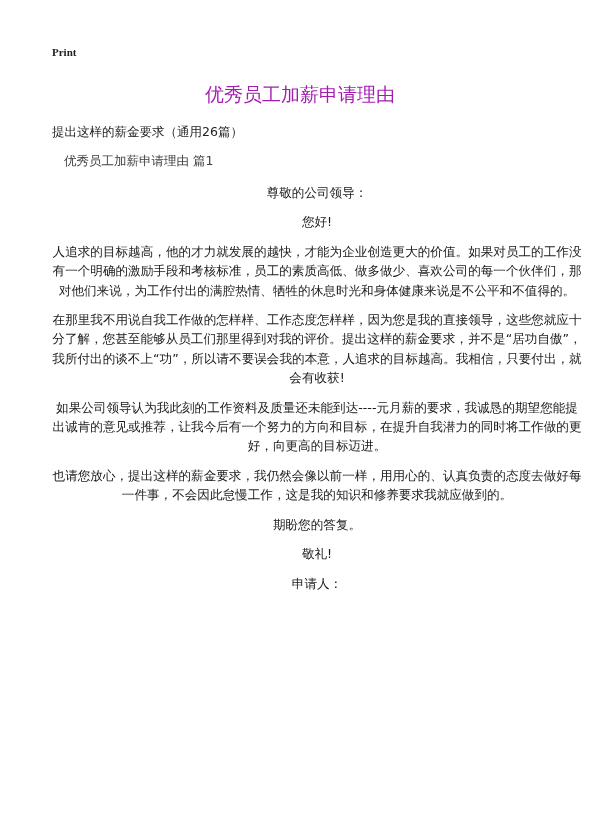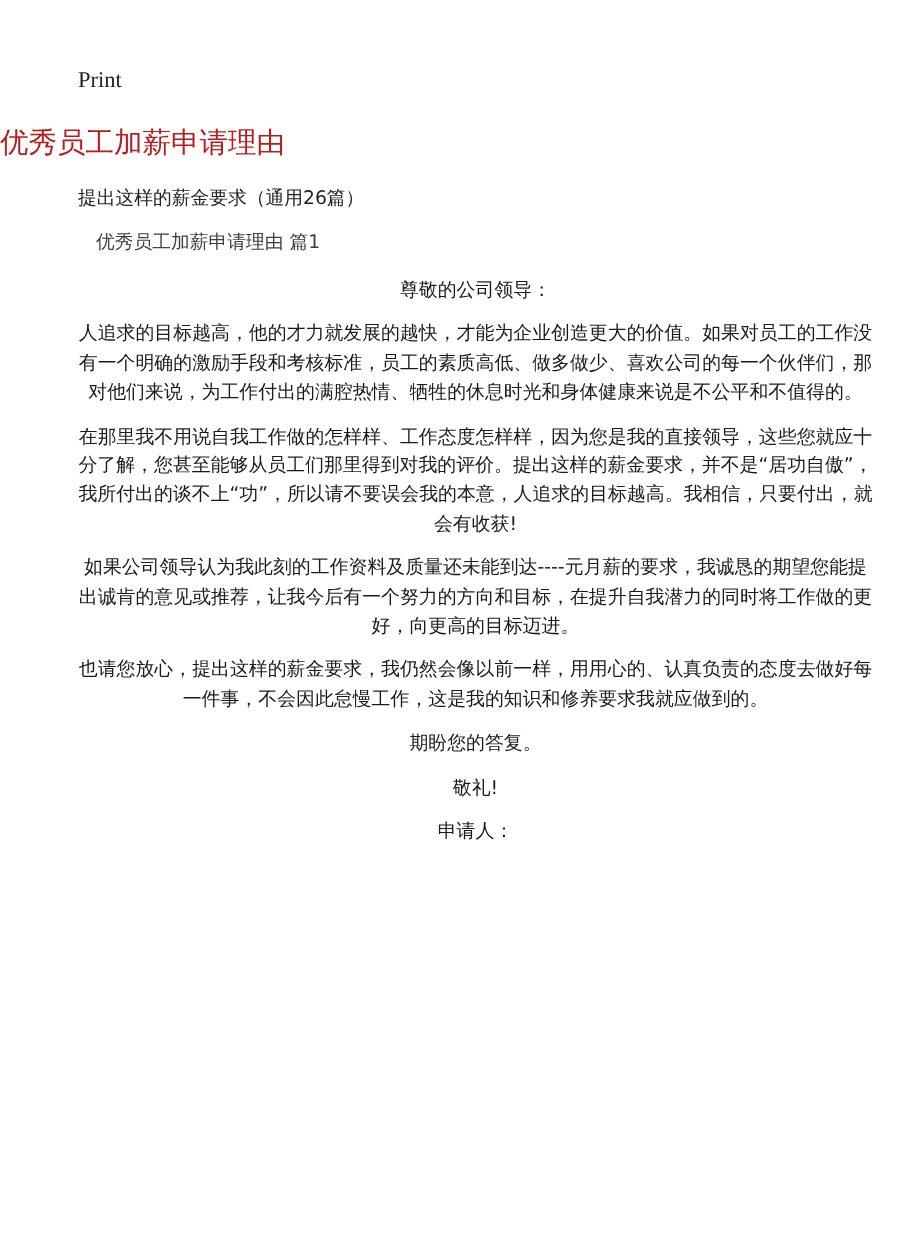--- a/index.html
+++ b/index.html
@@ -1,34 +1,35 @@
 <!DOCTYPE html>
 <html><head>
 <meta charset="utf-8">
 <style>
   html, body { margin: 0; padding: 0; background: #ffffff; }
   body { width: 600px; height: 828px; overflow: hidden; position: relative;
          font-family: "DejaVu Sans", "Liberation Sans", sans-serif; color: #111; }
-  .print { position: absolute; left: 52px; top: 46px; font-family: "Liberation Serif", serif; font-size: 15px; color: #222; }
-  .title { position: absolute; left: 0; width: 600px; top: 82px; font-size: 19px; color: #b91c1c; font-family: Liberation Mono, monospace; }
+  .print { position: absolute; left: 52px; top: 46px; font-family: "Liberation Serif", serif; font-size: 11px; color: #222; font-weight: bold; }
+  .title { position: absolute; left: 0; width: 600px; top: 82px; text-align: center; font-size: 19px; color: #a21caf; font-family: Liberation Mono, monospace; }
   .subtitle { position: absolute; left: 52px; top: 124px; font-size: 12.5px; color: #222; }
   .section-head { position: absolute; left: 64px; top: 153px; font-size: 12.5px; font-weight: normal; color: #404040; }
   .content { position: absolute; left: 52px; top: 183px; width: 530px; font-size: 12.6px; line-height: 19.4px; color: #1a1a1a; }
   .content p { margin: 0 0 10px 0; text-align: center; }
 </style>
 </head>
 <body>
 
 <div class="print">Print</div>
 <div class="title">优秀员工加薪申请理由</div>
 <div class="subtitle">提出这样的薪金要求（通用26篇）</div>
 <div class="section-head">优秀员工加薪申请理由 篇1</div>
 
 <div class="content">
   <p>尊敬的公司领导：</p>
+  <p>您好!</p>
   <p>人追求的目标越高，他的才力就发展的越快，才能为企业创造更大的价值。如果对员工的工作没有一个明确的激励手段和考核标准，员工的素质高低、做多做少、喜欢公司的每一个伙伴们，那对他们来说，为工作付出的满腔热情、牺牲的休息时光和身体健康来说是不公平和不值得的。</p>
   <p>在那里我不用说自我工作做的怎样样、工作态度怎样样，因为您是我的直接领导，这些您就应十分了解，您甚至能够从员工们那里得到对我的评价。提出这样的薪金要求，并不是“居功自傲”，我所付出的谈不上“功”，所以请不要误会我的本意，人追求的目标越高。我相信，只要付出，就会有收获!</p>
   <p>如果公司领导认为我此刻的工作资料及质量还未能到达----元月薪的要求，我诚恳的期望您能提出诚肯的意见或推荐，让我今后有一个努力的方向和目标，在提升自我潜力的同时将工作做的更好，向更高的目标迈进。</p>
   <p>也请您放心，提出这样的薪金要求，我仍然会像以前一样，用用心的、认真负责的态度去做好每一件事，不会因此怠慢工作，这是我的知识和修养要求我就应做到的。</p>
   <p>期盼您的答复。</p>
   <p>敬礼!</p>
   <p>申请人：</p>
 </div>
 
 </body></html>

